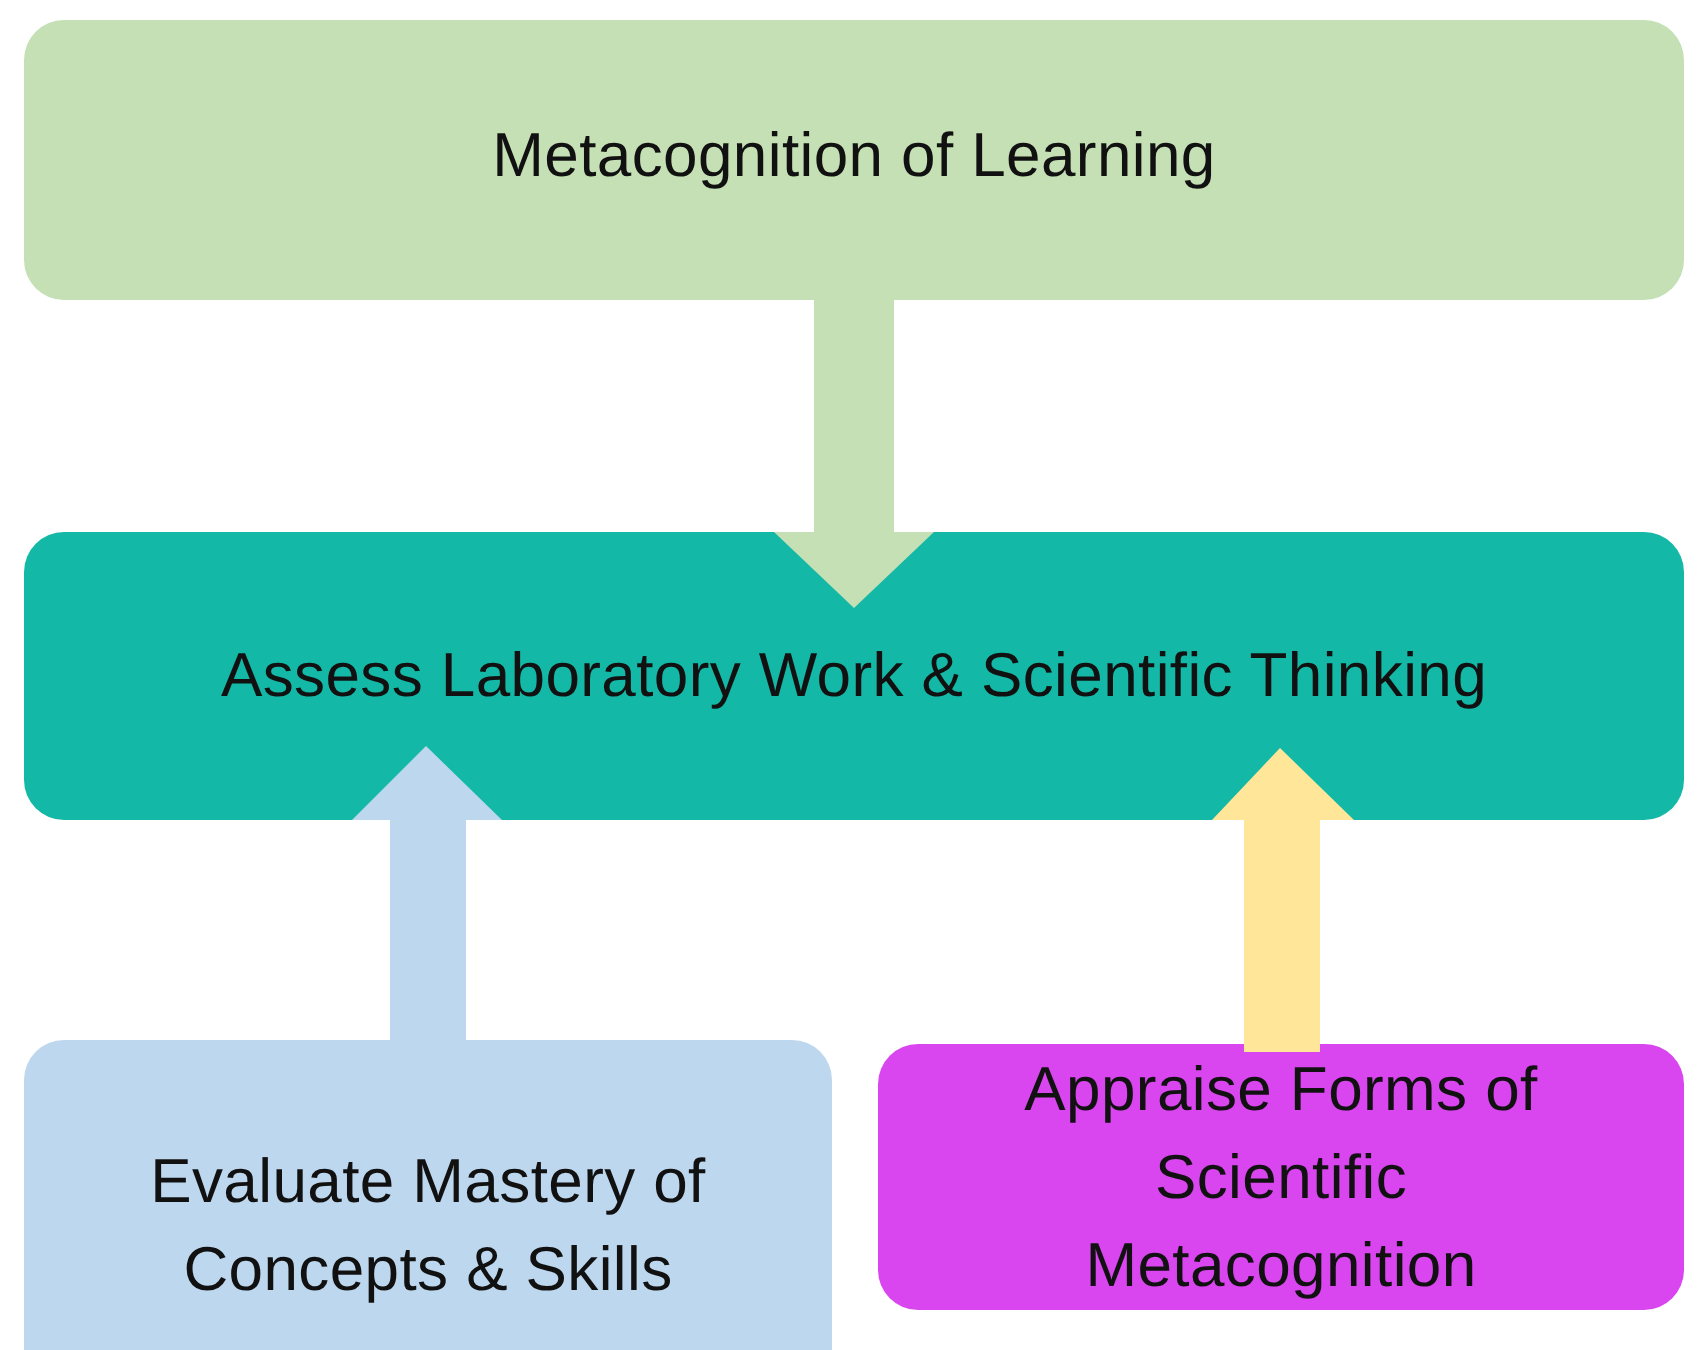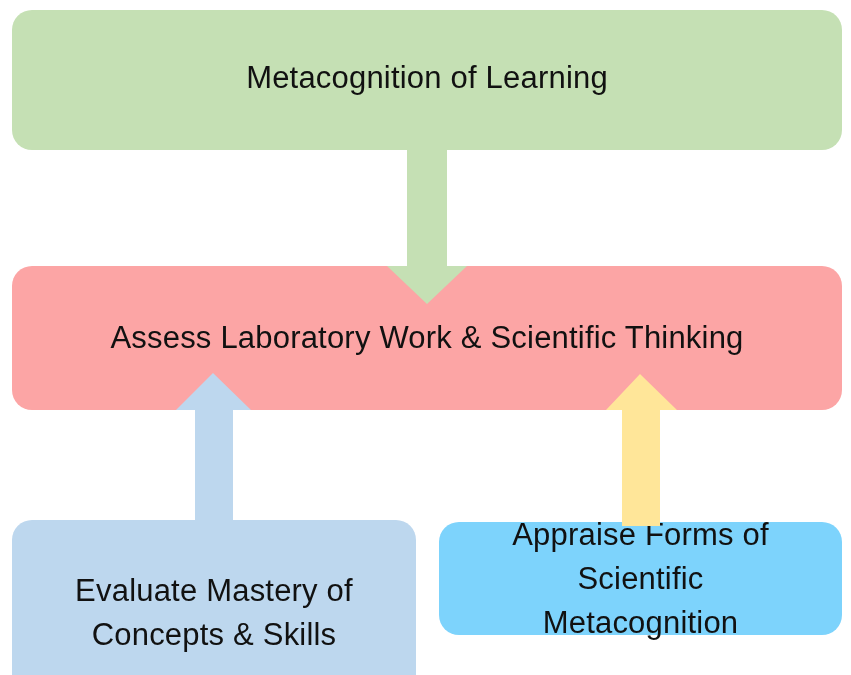--- a/index.html
+++ b/index.html
@@ -43,32 +43,32 @@
     }
     #box-top {
       left: 12px; top: 10px;
       width: 830px; height: 140px;
       background: #C5E0B4;
     }
     #box-top .box-label { margin-top: -4px; }
     #box-middle {
       left: 12px; top: 266px;
       width: 830px; height: 144px;
-      background: #fca5a5;
+      background: #14b8a6;
     }
     #box-middle .box-label { margin-top: 0px; }
     #box-left {
       left: 12px; top: 520px;
       width: 404px; height: 185px;
       background: #BDD7EE;
     }
     #box-right {
       left: 439px; top: 522px;
-      width: 403px; height: 113px;
-      background: #7dd3fc;
+      width: 403px; height: 133px;
+      background: #d946ef;
     }
     .two-line { width: 320px; }
     .three-line { width: 320px; }
   </style>
 </head>
 <body>
 
 <div class="canvas">
 
   <div class="box" id="box-top">

